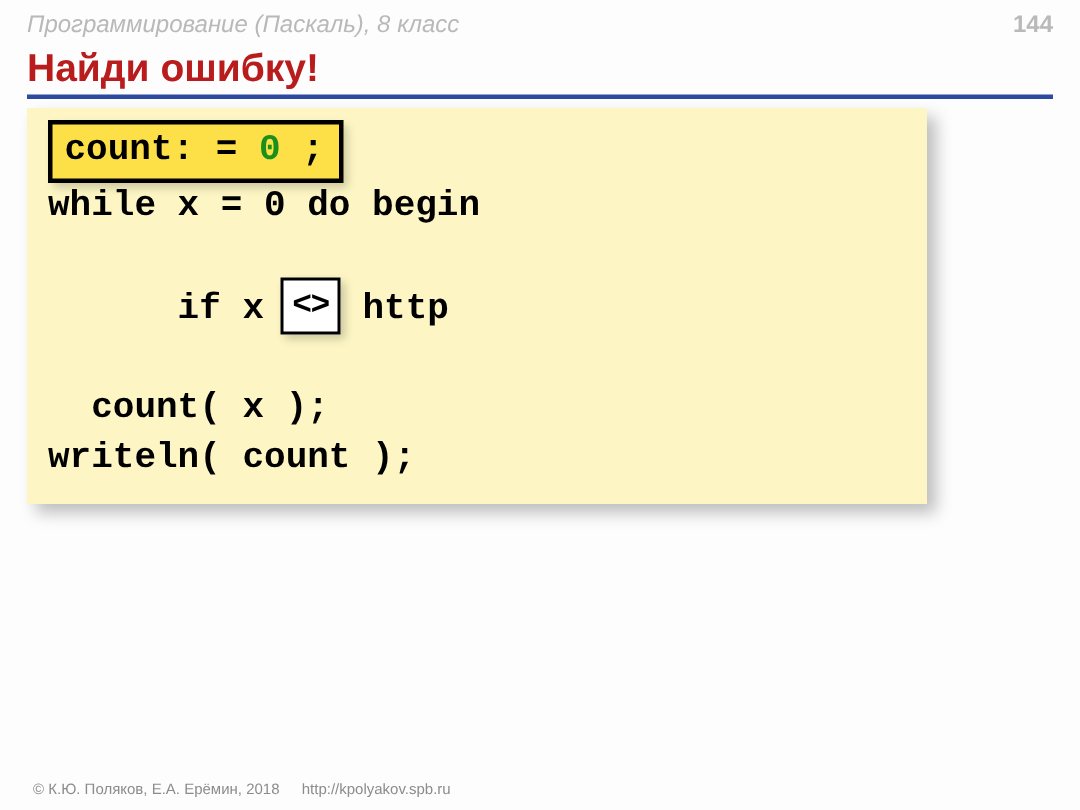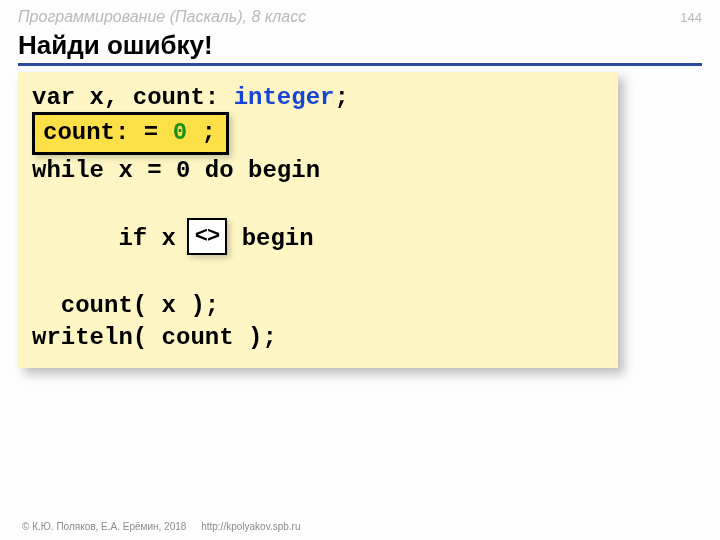--- a/index.html
+++ b/index.html
@@ -14,26 +14,26 @@
   }
   .header-bar {
     display: flex;
     justify-content: space-between;
     align-items: baseline;
     padding: 8px 18px 0 18px;
     color: #b9b9b9;
     font-style: italic;
     gap: 40px;
   }
-  .header-page { font-size: 13px; font-weight: normal; font-style: normal; }
+  .header-page { font-size: 16px; font-weight: bold; font-style: normal; }
   .title {
     margin: 4px 18px 2px 18px;
     font-size: 26px;
     font-weight: bold;
-    color: #000000;
+    color: #b91c1c;
   }
   .title-rule {
     height: 3px;
     background: #2b4aa0;
     margin: 0 18px 6px 18px;
   }
   .code-block {
     margin: 6px 18px 0 18px;
     padding: 10px 14px 14px 14px;
     background: #fdf6c4;
@@ -85,34 +85,31 @@
 
 <div class="header-bar">
   <span>Программирование (Паскаль), 8 класс</span>
   <span class="header-page">144</span>
 </div>
 
 <div class="title">Найди ошибку!</div>
 <div class="title-rule"></div>
 
 <div class="code-block">
-  <div>
-    <span>var x, count: </span><span class="kw-type">integer</span><span>;</span>
-  </div>
   <div class="line2-wrap">
     <span class="line2-assign">
       <span>count:</span>
       <span>=</span>
       <span class="kw-num">0</span>
       <span>;</span>
     </span>
   </div>
   <div style="white-space:pre;">while x = 0 do begin</div>
   <div style="white-space:pre;">
-    <span>  if x </span><span style="margin-right:-18px;">&gt;</span><span class="line4-callout">&lt;&gt;</span><span> begin</span>
+    <span>  if x </span><span style="margin-right:-18px;">&gt;</span><span class="line4-callout">&lt;&gt;</span><span> http</span>
   </div>
   <div style="white-space:pre;">  count( x );</div>
   <div style="white-space:pre;">writeln( count );</div>
 </div>
 
 <div class="footer">
   <span>© К.Ю. Поляков, Е.А. Ерёмин, 2018</span>
   <span class="footer-link">http://kpolyakov.spb.ru</span>
 </div>
 

